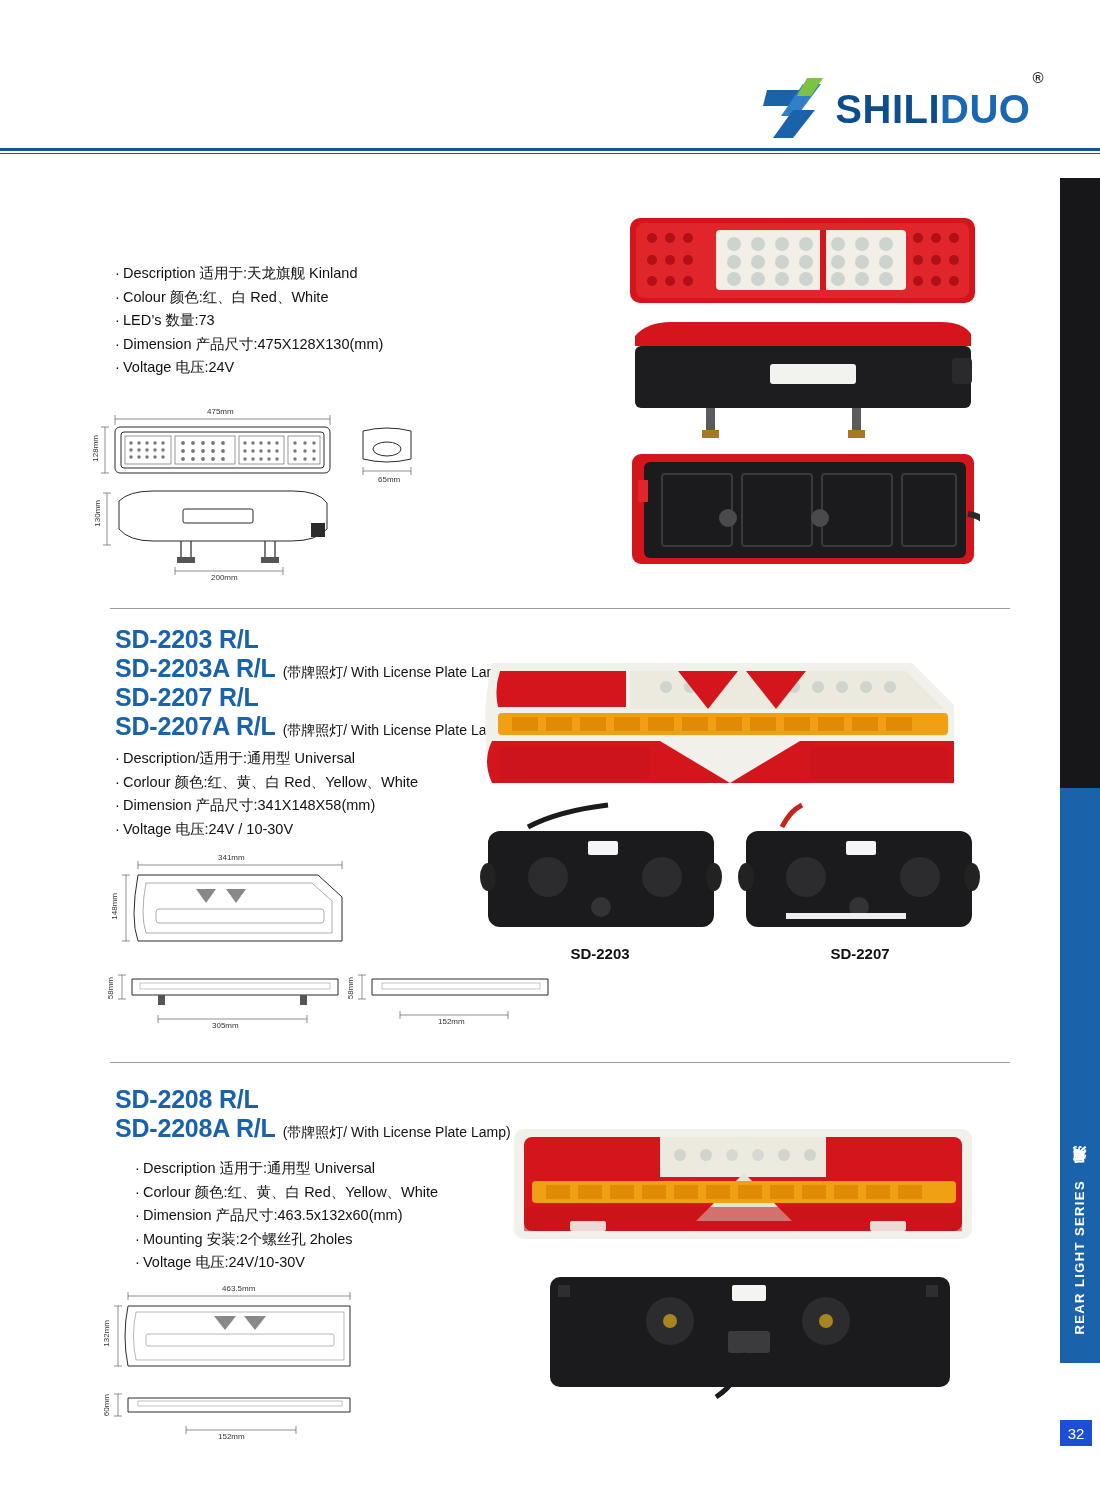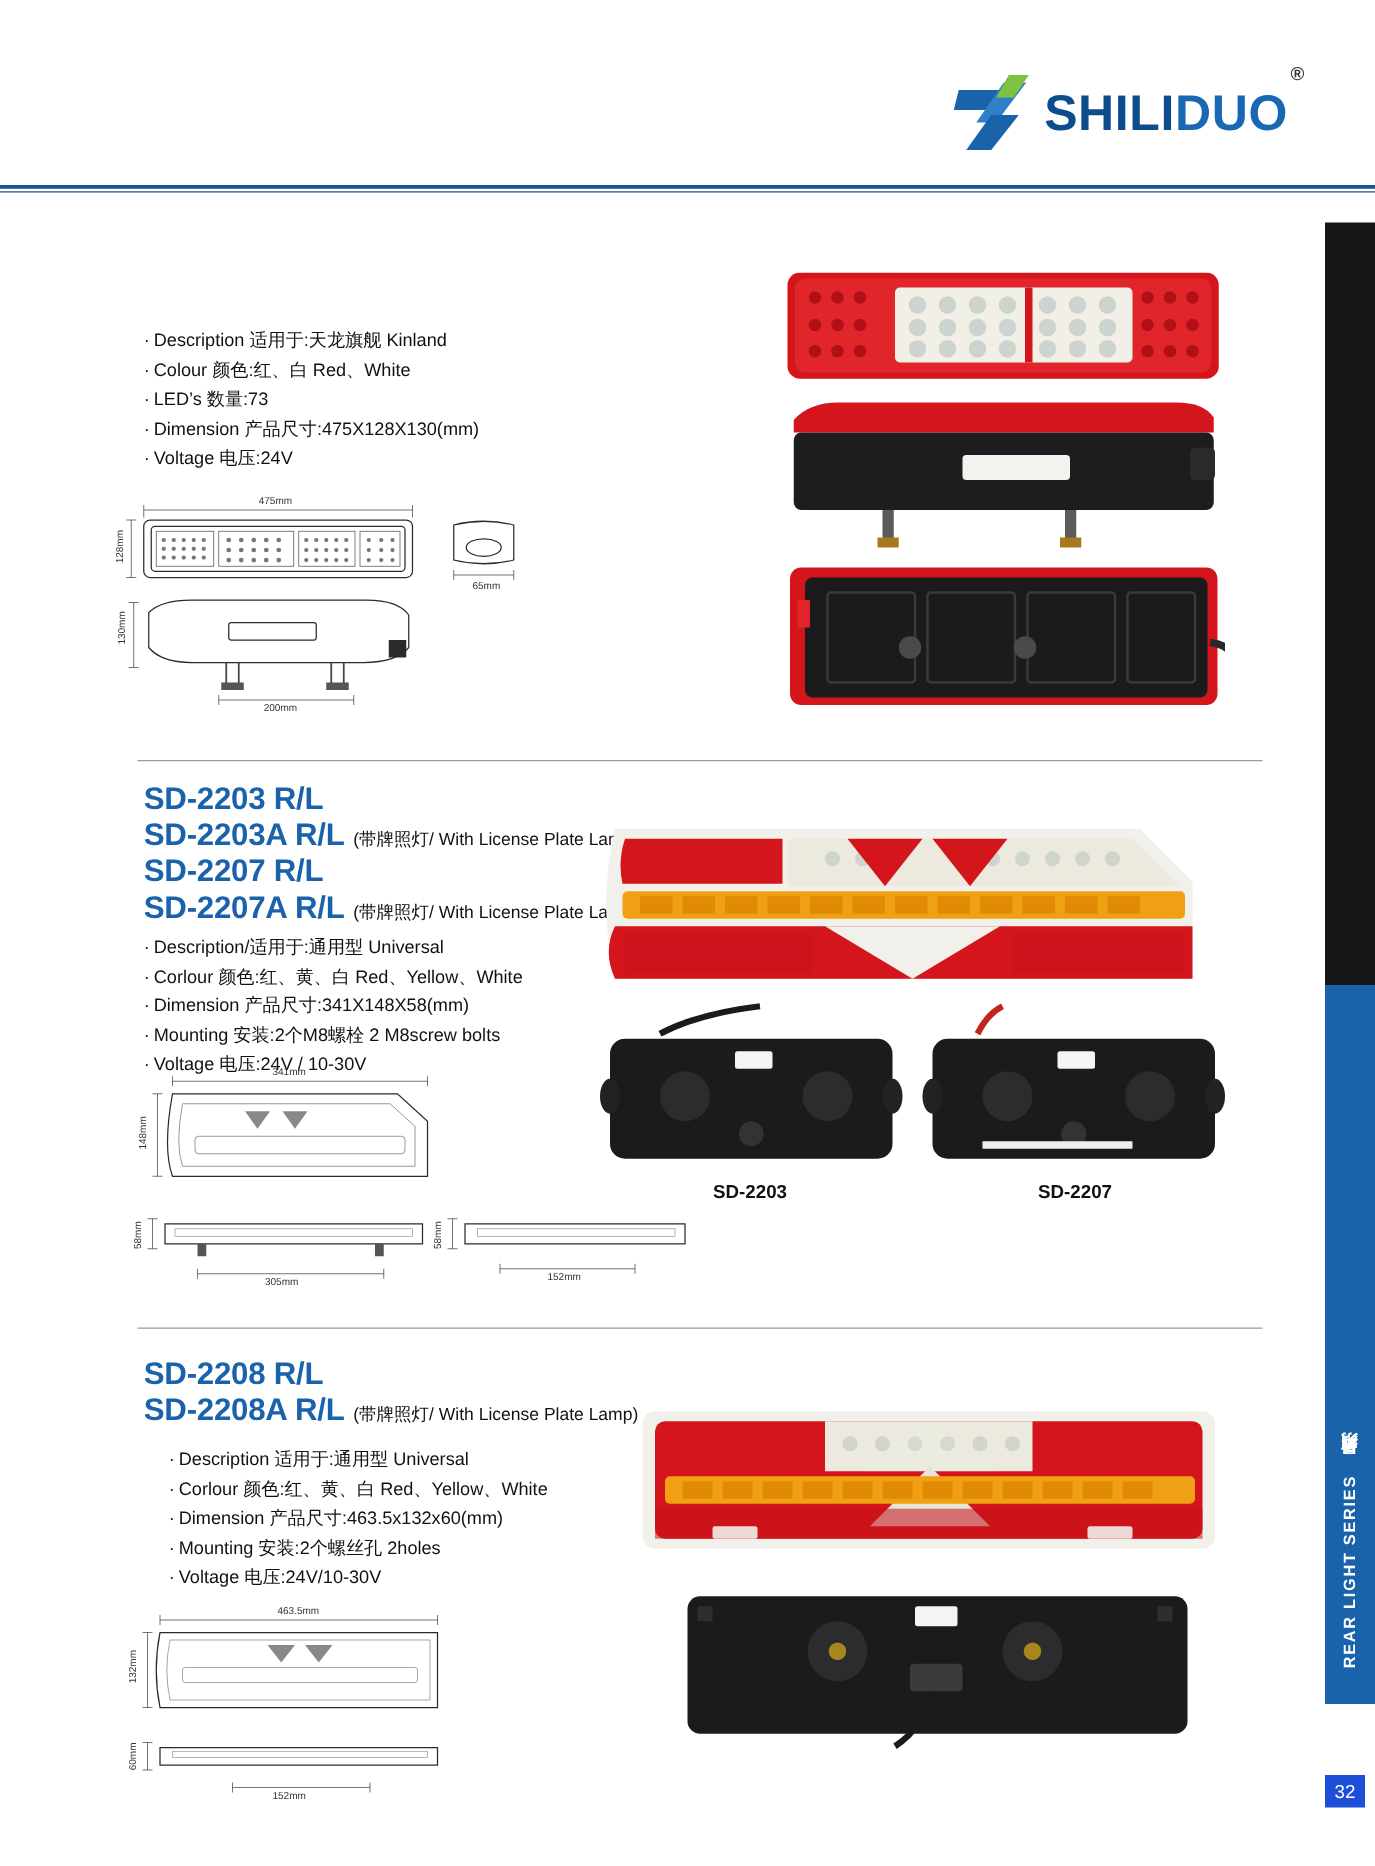--- a/index.html
+++ b/index.html
@@ -11,21 +11,21 @@
     color:#1b1b1b;
     position:relative;
     overflow:hidden;
   }
 
   
   .header {
     position:absolute; left:0; top:0; width:1100px; height:155px;
   }
   .brand {
-    position:absolute; right:58px; top:58px;
+    position:absolute; right:58px; top:76px;
     display:flex; align-items:center; gap:10px;text-align:right;
   }
   .brand-mark { width:62px; height:66px; position:relative; }
   .brand-text {
     font-size:40px; font-weight:bold; letter-spacing:0.5px;
     color:#0d4d8c;
   }
   .brand-text .sec { color:#1a68b3; }
   .reg {
     font-size:15px; color:#333; vertical-align:top;
@@ -134,21 +134,21 @@
 
 
   <div class="specs" style="top:72px;">
     <div><span class="dot">·</span><span>Description  适用于:天龙旗舰  Kinland</span></div>
     <div><span class="dot">·</span><span>Colour  颜色:红、白  Red、White</span></div>
     <div><span class="dot">·</span><span>LED’s  数量:73</span></div>
     <div><span class="dot">·</span><span>Dimension  产品尺寸:475X128X130(mm)</span></div>
     <div><span class="dot">·</span><span>Voltage  电压:24V</span></div>
   </div>
 
-  <div class="drawing" style="left:95px; top:204px; width:360px; height:180px;">
+  <div class="drawing" style="left:95px; top:215px; width:360px; height:180px;">
     <svg width="360" height="180" viewBox="0 0 360 180">
 
       <rect x="20" y="22" width="215" height="46" rx="5" class="lampline"></rect>
       <rect x="26" y="27" width="203" height="36" rx="3" class="lampline"></rect>
       <g stroke="#555" stroke-width="0.6" fill="none">
         <rect x="30" y="31" width="46" height="28"></rect>
         <rect x="80" y="31" width="60" height="28"></rect>
         <rect x="144" y="31" width="45" height="28"></rect>
         <rect x="193" y="31" width="32" height="28"></rect>
       </g>
@@ -340,21 +340,20 @@
     <div class="title-row">
       <span class="title-main">SD-2207A R/L</span>
       <span class="title-sub">(带牌照灯/ With License Plate Lamp)</span>
     </div>
   </div>
 
   <div class="specs" style="top:122px;">
     <div><span class="dot">·</span><span>Description/适用于:通用型  Universal</span></div>
     <div><span class="dot">·</span><span>Corlour  颜色:红、黄、白  Red、Yellow、White</span></div>
     <div><span class="dot">·</span><span>Dimension  产品尺寸:341X148X58(mm)</span></div>
-    <div><span class="dot">·</span><span>Mounting  安装:2个M8螺栓  2 M8screw bolts</span></div>
     <div><span class="dot">·</span><span>Voltage  电压:24V / 10-30V</span></div>
   </div>
 
   <div class="drawing" style="left:100px; top:228px; width:460px; height:190px;">
     <svg width="460" height="190" viewBox="0 0 460 190">
 
       <path d="M38 22 l180 0 l24 22 l0 44 l-204 0 q-8 -22 0 -66 z" class="lampline"></path>
       <path d="M46 30 l166 0 l20 18 l0 32 l-186 0 q-6 -18 0 -50 z" stroke="#777" stroke-width="0.6" fill="none"></path>
       <polygon points="96,36 116,36 106,50" fill="#888"></polygon>
       <polygon points="126,36 146,36 136,50" fill="#888"></polygon>

